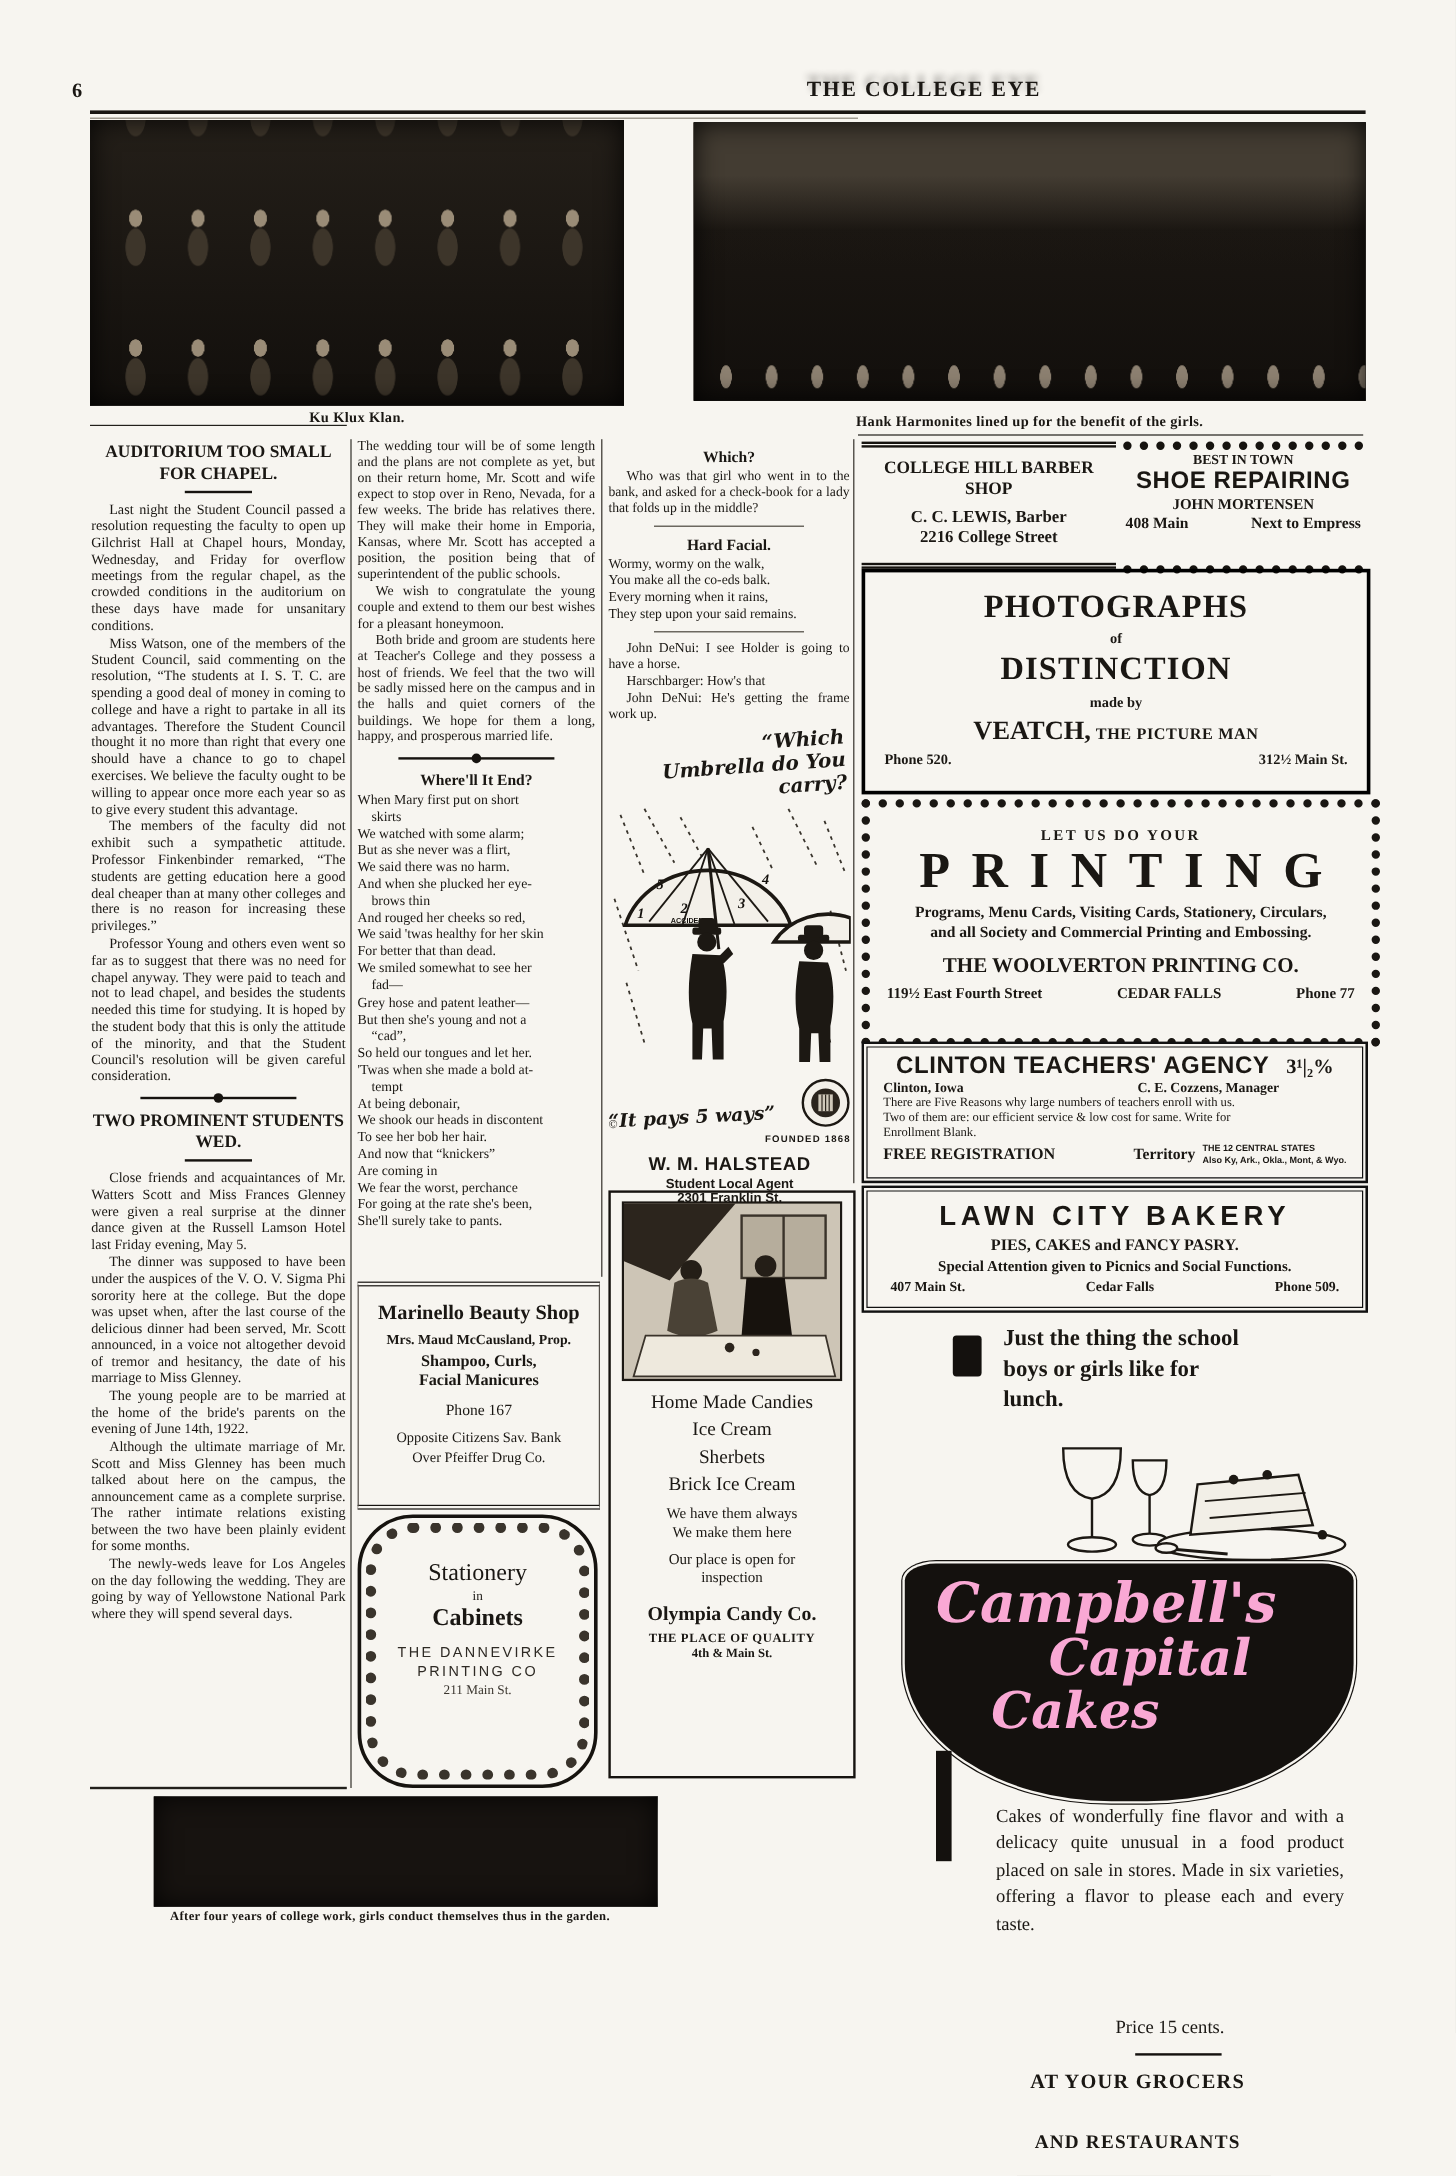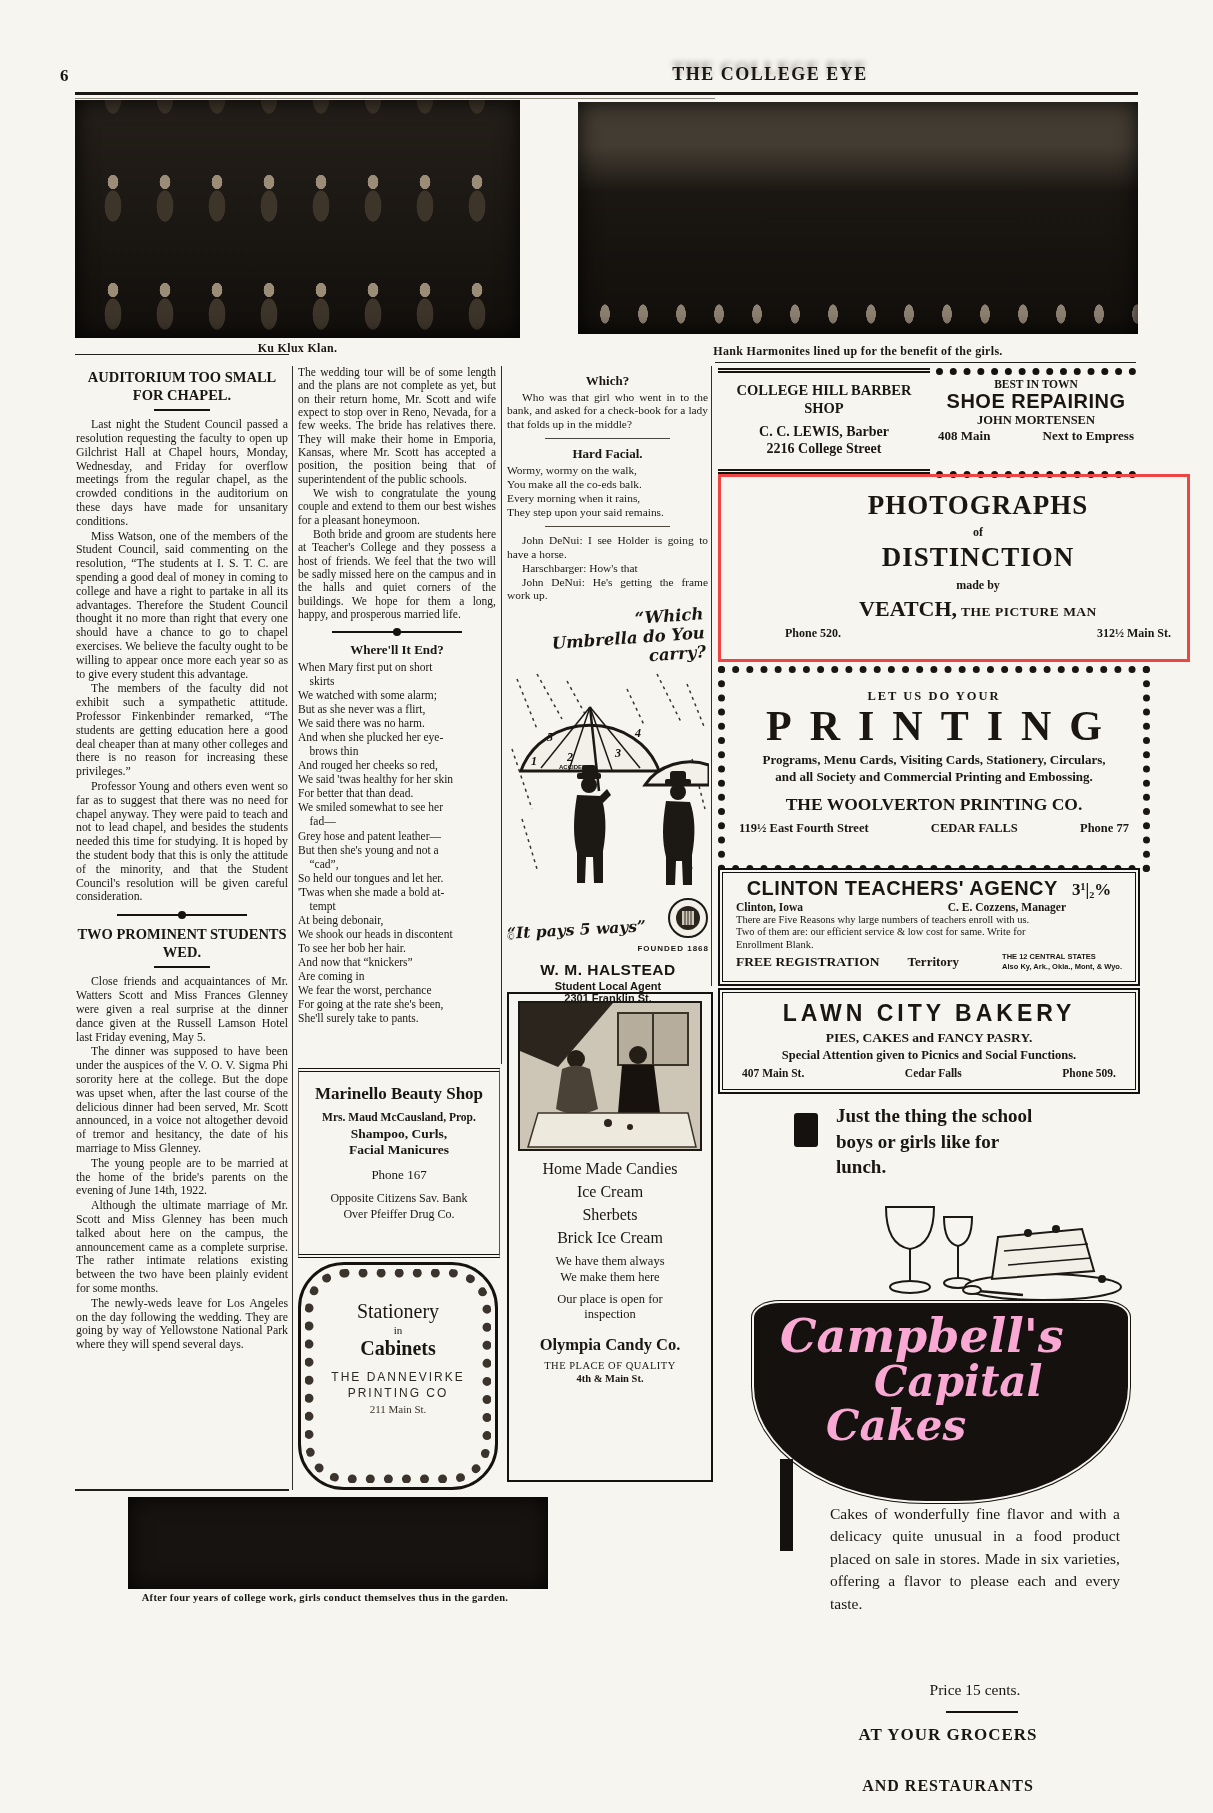--- a/index.html
+++ b/index.html
@@ -93,38 +93,38 @@
   #founded{font-size:8px;font-weight:bold;letter-spacing:1px;text-align:right;margin-top:2px;}
   #halstead-name{font-size:15.5px;font-weight:bold;text-align:center;margin-top:8px;letter-spacing:.5px;}
   #halstead-role{font-size:11px;font-weight:bold;text-align:center;margin-top:1px;}
   #halstead-addr{font-size:11px;font-weight:bold;text-align:center;}
 
   #candy-box{left:507px;top:992px;width:202px;height:486px;border:2.5px solid #16130f;}
   #candy-box .illo{margin:7px auto 4px;display:block;}
   #candy-box .l-lg{font-size:16px;text-align:center;margin-top:9px;}
   #candy-box .l-md{font-size:12.5px;text-align:center;margin-top:7px;}
   #candy-box .name{font-size:16.5px;font-weight:bold;text-align:center;margin-top:13px;}
-  #candy-box .tag{font-size:10.5px;font-weight:normal;text-align:center;margin-top:5px;letter-spacing:.5px;}
+  #candy-box .tag{font-size:10.5px;font-weight:bold;text-align:center;margin-top:5px;letter-spacing:.5px;}
   #candy-box .addr{font-size:10.5px;font-weight:bold;text-align:center;margin-top:2px;}
 
   
   #barber{left:718px;top:368px;width:212px;height:96px;border-top:5px double #16130f;
           border-bottom:5px double #16130f;text-align:center;}
   #barber .t{font-size:14.5px;font-weight:bold;line-height:1.25;margin-top:8px;}
   #barber .o{font-size:14px;font-weight:bold;margin-top:7px;}
   #barber .a{font-size:14px;font-weight:bold;margin-top:1px;}
 
   #shoe{left:936px;top:368px;width:200px;height:96px;border-top:7px dotted #16130f;
         border-bottom:7px dotted #16130f;text-align:center;}
   #shoe .t{font-size:11.5px;font-weight:bold;margin-top:3px;}
   #shoe .n{font-size:20px;font-weight:bold;letter-spacing:.5px;margin-top:0;}
   #shoe .o{font-size:12.5px;font-weight:bold;}
   #shoe .row{display:flex;justify-content:space-between;font-size:13px;font-weight:bold;padding:0 2px;}
 
-  #veatch{left:718px;top:474px;width:418px;height:182px;border:3px solid #ef4444;text-align:center;padding-left:48px;}
+  #veatch{left:718px;top:474px;width:418px;height:182px;border:3px solid #000000;text-align:center;}
   #veatch .l1{font-size:27px;font-weight:bold;letter-spacing:1px;margin-top:13px;}
   #veatch .l2{font-size:12px;font-weight:bold;margin-top:4px;}
   #veatch .l3{font-size:27px;font-weight:bold;letter-spacing:1px;margin-top:2px;}
   #veatch .l4{font-size:12px;font-weight:bold;margin-top:5px;}
   #veatch .nrow{margin-top:3px;}
   #veatch .nm{font-size:22px;font-weight:bold;}
   #veatch .nm2{font-size:13.5px;font-weight:bold;letter-spacing:.5px;}
   #veatch .brow{display:flex;justify-content:space-between;padding:0 16px;font-size:12px;font-weight:bold;margin-top:4px;}
 
   #printing{left:718px;top:666px;width:418px;height:192px;border:7px dotted #1a1713;text-align:center;}
@@ -137,21 +137,21 @@
   #clinton{left:718px;top:868px;width:418px;height:114px;border:2px solid #111;
            box-shadow:inset 0 0 0 2px #f7f5f0,inset 0 0 0 3px #111;padding:0;}
   #clinton .trow{text-align:center;margin-top:7px;}
   #clinton .n{font-size:20px;font-weight:bold;letter-spacing:.5px;}
   #clinton .rate{font-size:17px;font-weight:bold;margin-left:10px;}
   #clinton .r2{display:flex;justify-content:space-between;padding:0 14px 0 16px;font-size:11.5px;font-weight:bold;margin-top:1px;}
   #clinton .body{font-size:10.5px;line-height:1.18;padding:1px 16px 0;}
   #clinton .brow{display:flex;justify-content:space-between;align-items:center;padding:1px 16px 0;}
   #clinton .free{font-size:13.5px;font-weight:bold;}
   #clinton .terr{font-size:13px;font-weight:bold;}
-  #clinton .states{font-size:7.5px;font-weight:bold;line-height:1.25;text-align:left;margin-left:37px;}
+  #clinton .states{font-size:7.5px;font-weight:bold;line-height:1.25;text-align:left;}
   #clinton .rgt{display:flex;gap:6px;align-items:center;}
 
   #bakery{left:718px;top:988px;width:418px;height:102px;border:2px solid #111;
           box-shadow:inset 0 0 0 2px #f7f5f0,inset 0 0 0 3px #111;text-align:center;}
   #bakery .n{font-family:"Liberation Sans",sans-serif;font-size:23px;font-weight:bold;letter-spacing:4px;margin-top:10px;}
   #bakery .l1{font-size:13.5px;font-weight:bold;margin-top:3px;}
   #bakery .l2{font-size:12.5px;font-weight:bold;margin-top:2px;}
   #bakery .row{display:flex;justify-content:space-between;padding:0 22px;font-size:11.5px;font-weight:bold;margin-top:4px;}
 
   

